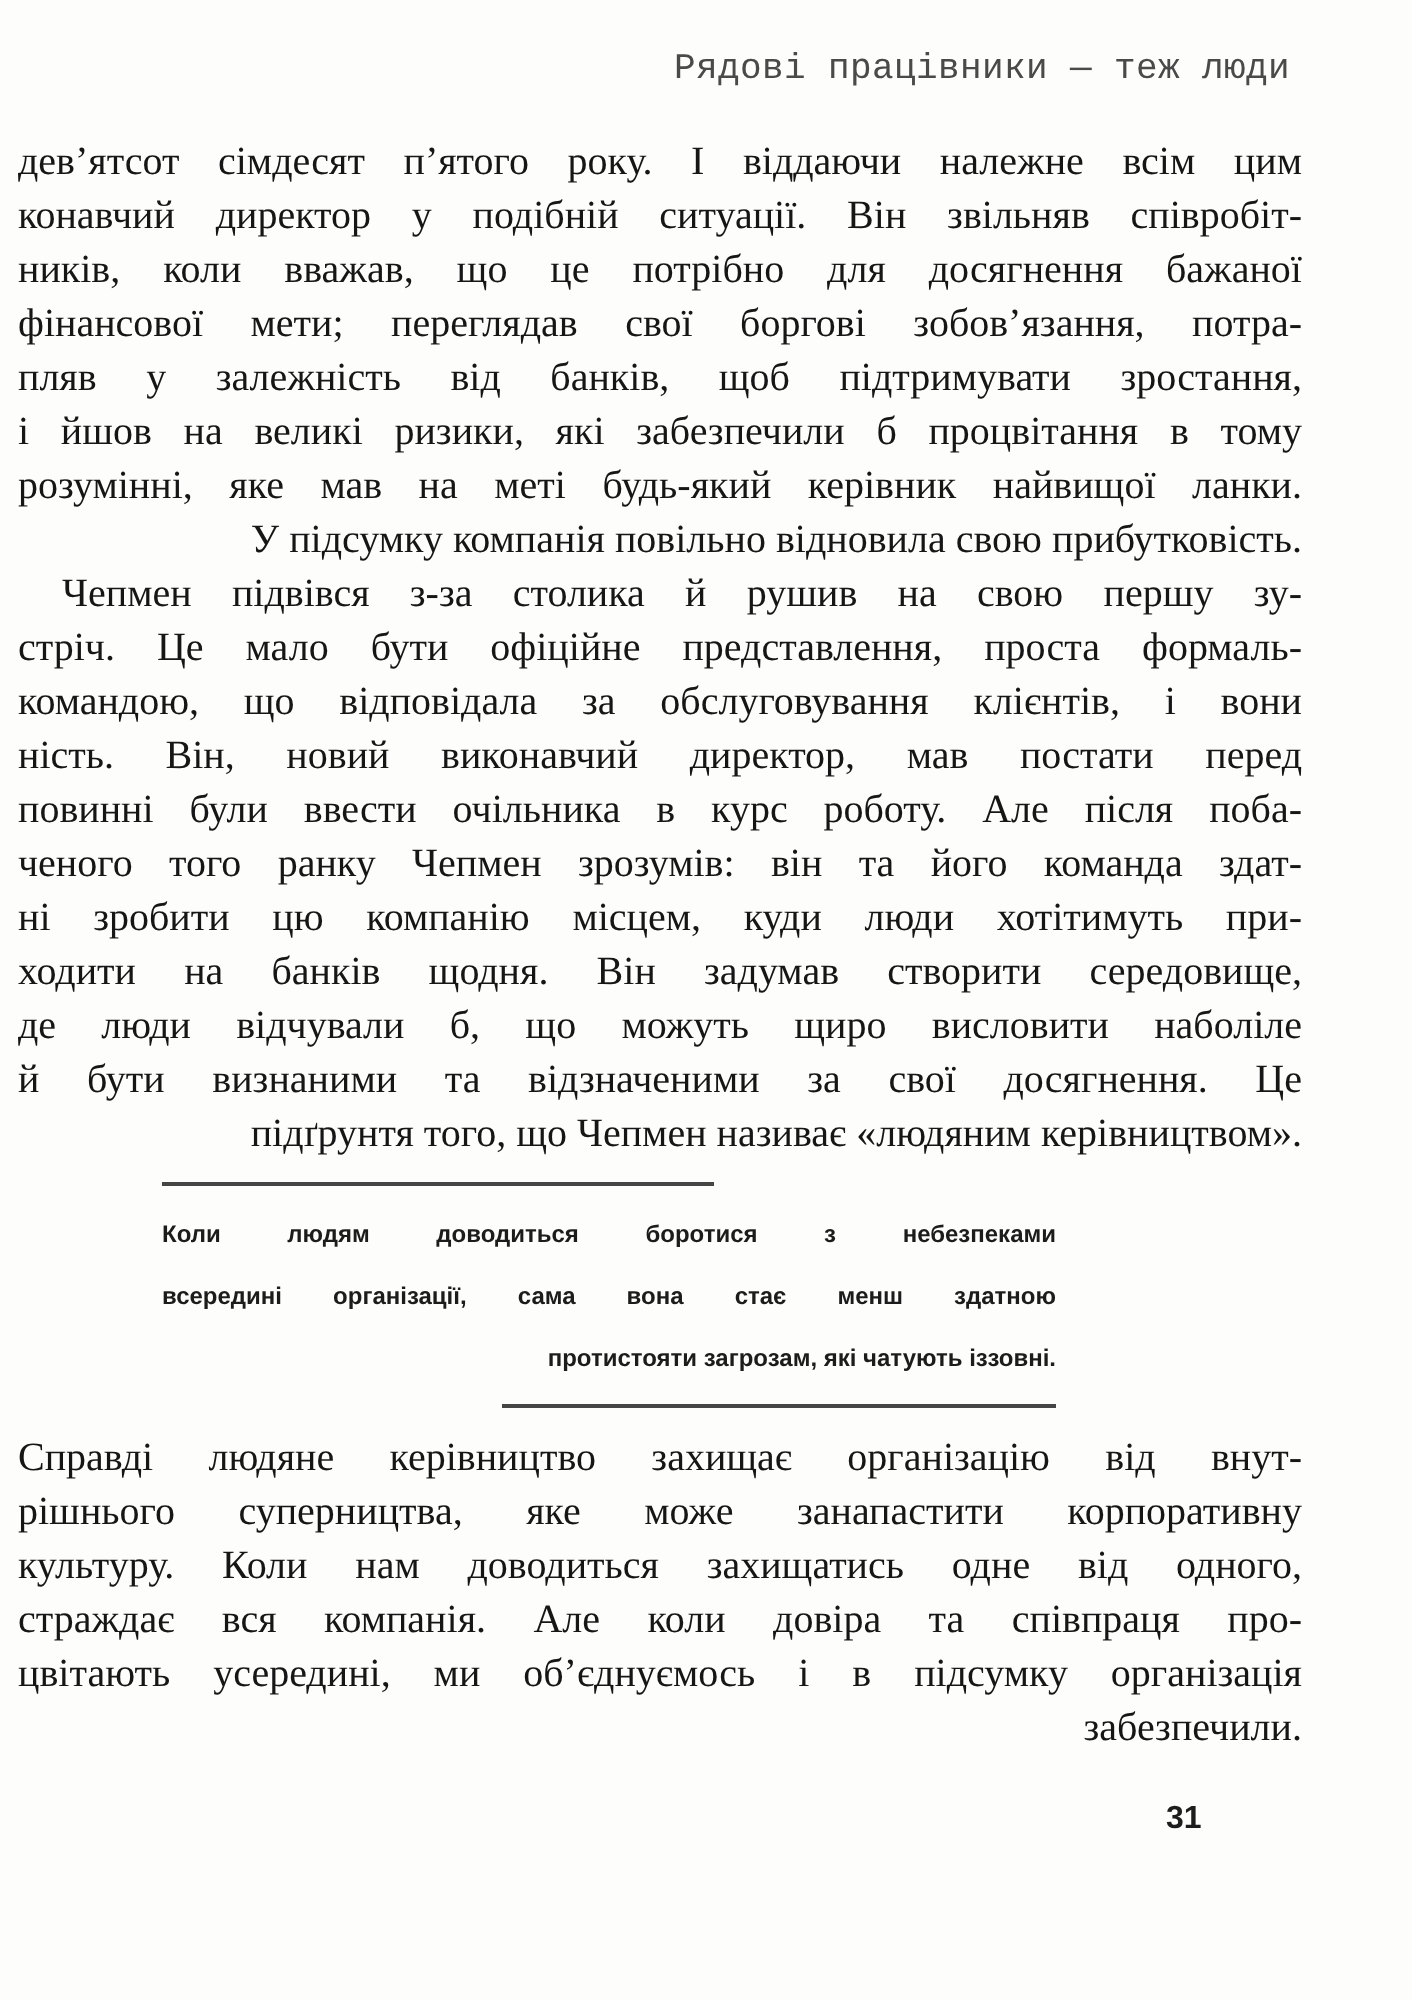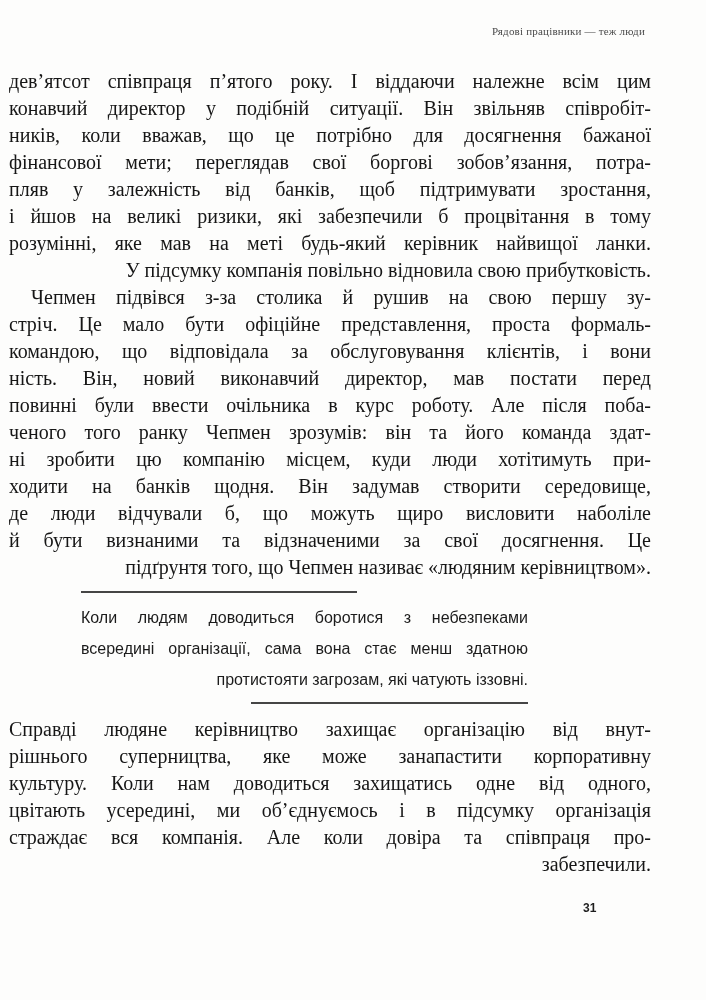--- a/index.html
+++ b/index.html
@@ -14,57 +14,57 @@
     width:706px;height:1000px;overflow:hidden;
     background:var(--paper);
     font-family:"Liberation Serif", serif;
   }
   .page{
     position:relative;width:706px;height:1000px;
     background:var(--paper);
   }
   .running-head{
     position:absolute;top:25px;right:61px;
-    font-family:Liberation Serif, serif;
-    font-size:11px;letter-spacing:.2px;
+    font-family:Liberation Mono, monospace;
+    font-size:18px;letter-spacing:.2px;
     color:var(--head-color);
   }
   .text-col{
     position:absolute;left:9px;top:68px;width:642px;
     color:var(--text-color);
     font-size:20px;line-height:27px;
   }
   .line{height:27px;overflow:hidden;text-align:right;white-space:normal;}
   .line.j{text-align:justify;text-align-last:justify;}
   .line.indent{padding-left:22px;}
   .quote{
     margin:10px 0 12px 72px;width:447px;
     font-family:"Liberation Sans", sans-serif;
-    font-weight:400;font-size:16px;line-height:31px;
+    font-weight:700;font-size:12px;line-height:31px;
     color:var(--quote-color);
   }
   .quote .line{height:31px;}
   .rule-top{width:276px;height:2px;background:var(--rule-color);margin-bottom:9px;}
   .rule-bottom{width:277px;height:2px;background:var(--rule-color);margin-top:7px;margin-left:auto;}
   .page-number{
     position:absolute;top:901px;left:583px;
     font-family:"Liberation Sans", sans-serif;
-    font-weight:700;font-size:12px;color:#1d1d1d;
+    font-weight:700;font-size:16px;color:#1d1d1d;
   }
 </style>
 </head>
 <body>
 
 <div class="page">
   <div class="running-head">Рядові працівники — теж люди</div>
 
   <div class="text-col">
     <div id="before-quote">
         <div>
-          <div class="line j">дев’ятсот співпраця п’ятого року. І віддаючи належне всім цим</div>
+          <div class="line j">дев’ятсот сімдесят п’ятого року. І віддаючи належне всім цим</div>
           <div class="line j">конавчий директор у подібній ситуації. Він звільняв співробіт-</div>
           <div class="line j">ників, коли вважав, що це потрібно для досягнення бажаної</div>
           <div class="line j">фінансової мети; переглядав свої боргові зобов’язання, потра-</div>
           <div class="line j">пляв у залежність від банків, щоб підтримувати зростання,</div>
           <div class="line j">і йшов на великі ризики, які забезпечили б процвітання в тому</div>
           <div class="line j">розумінні, яке мав на меті будь-який керівник найвищої ланки.</div>
           <div class="line">У підсумку компанія повільно відновила свою прибутковість.</div>
         </div>
         <div>
           <div class="line j indent">Чепмен підвівся з-за столика й рушив на свою першу зу-</div>
@@ -89,21 +89,21 @@
           <div class="line">протистояти загрозам, які чатують іззовні.</div>
         </div>
       <div class="rule-bottom"></div>
     </div>
 
     <div id="after-quote">
         <div>
           <div class="line j">Справді людяне керівництво захищає організацію від внут-</div>
           <div class="line j">рішнього суперництва, яке може занапастити корпоративну</div>
           <div class="line j">культуру. Коли нам доводиться захищатись одне від одного,</div>
+          <div class="line j">страждає вся компанія. Але коли довіра та співпраця про-</div>
           <div class="line j">цвітають усередині, ми об’єднуємось і в підсумку організація</div>
-          <div class="line j">страждає вся компанія. Але коли довіра та співпраця про-</div>
           <div class="line">забезпечили.</div>
         </div>
       </div>
   </div>
 
   <div class="page-number">31</div>
 </div>
 
 </body></html>

